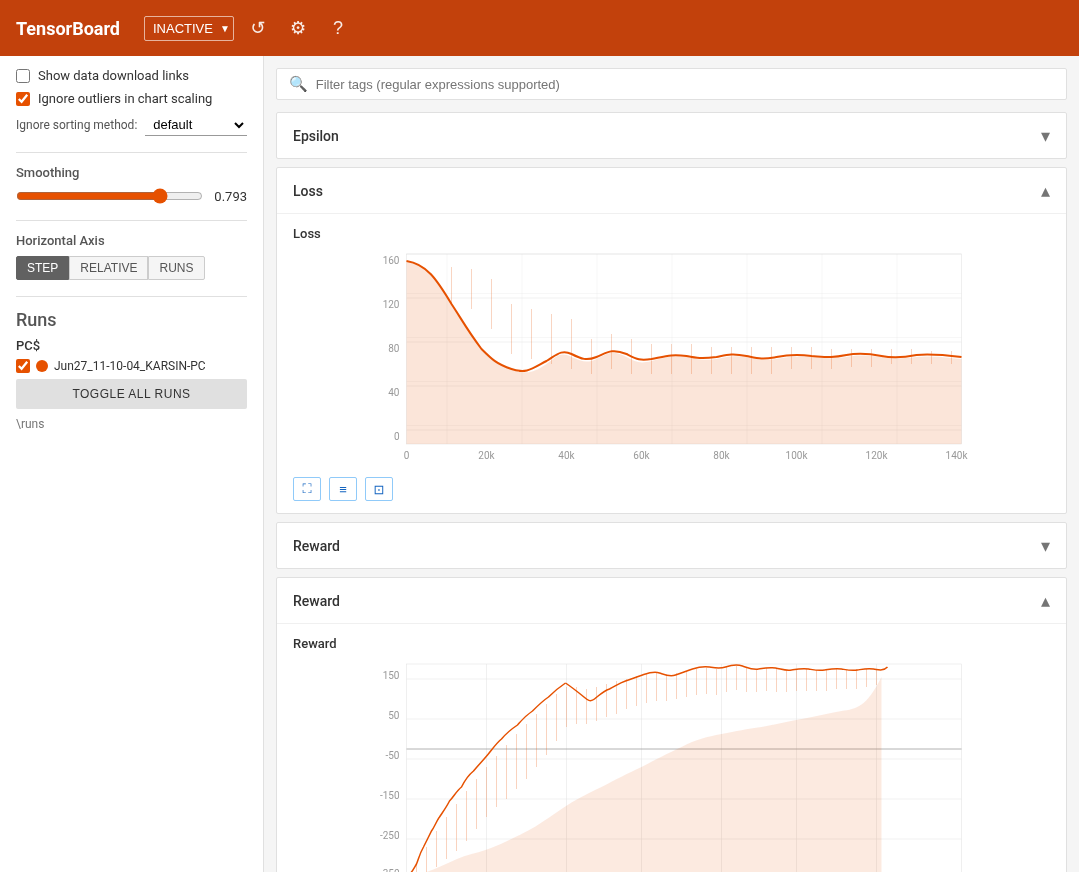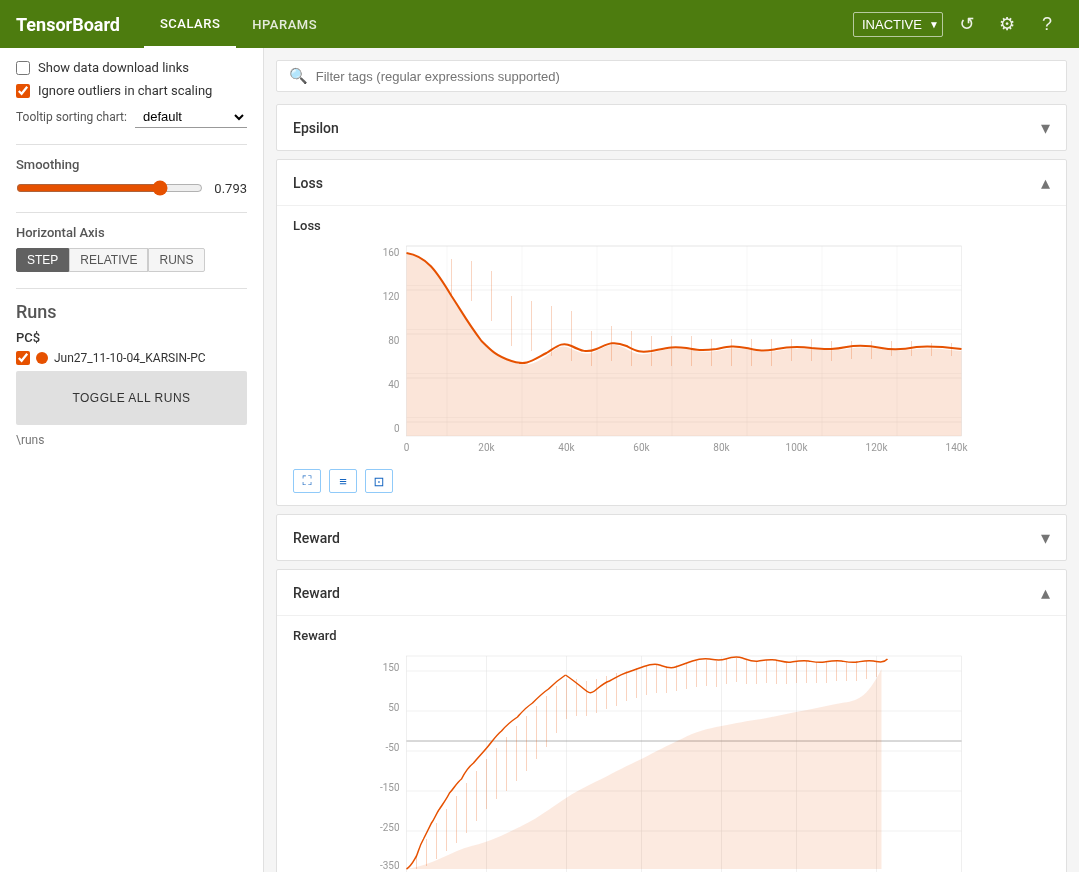--- a/index.html
+++ b/index.html
@@ -1,21 +1,21 @@
 <!DOCTYPE html>
 <html><head>
   <meta charset="utf-8">
   <style>
     * { box-sizing: border-box; margin: 0; padding: 0; }
     body { font-family: Roboto, Arial, sans-serif; font-size: 13px; background: #f5f5f5; color: #333; }
 
     
     .header {
-      background: #4d7c0f;
-      height: 48px;
+      background: #c2410c;
+      height: 56px;
       display: flex;
       align-items: center;
       padding: 0 16px;
       color: white;
     }
     .header-logo {
       font-size: 18px;
       font-weight: bold;
       color: white;
       margin-right: 24px;
@@ -225,21 +225,21 @@
     }
     .run-name {
       font-size: 12px;
       color: #333;
       word-break: break-all;
     }
     .toggle-runs-btn {
       width: 100%;
       background: #e0e0e0;
       border: none;
-      padding: 20px;
+      padding: 8px;
       font-size: 12px;
       font-weight: 500;
       color: #333;
       text-transform: uppercase;
       cursor: pointer;
       border-radius: 2px;
       margin-bottom: 8px;
       letter-spacing: 0.5px;
     }
     .runs-path {
@@ -338,24 +338,20 @@
       justify-content: center;
       color: #1565C0;
       font-size: 13px;
     }
   </style>
 </head>
 <body>
 
 <div class="header">
   <span class="header-logo">TensorBoard</span>
-  <div class="header-nav">
-    <div class="header-nav-item active">SCALARS</div>
-    <div class="header-nav-item">HPARAMS</div>
-  </div>
   <div class="header-right">
     <div class="inactive-wrapper">
       <select class="inactive-select">
         <option>INACTIVE</option>
       </select>
       <span class="inactive-arrow">▼</span>
     </div>
     <button class="header-icon-btn" title="Refresh">↺</button>
     <button class="header-icon-btn" title="Settings">⚙</button>
     <button class="header-icon-btn" title="Help">?</button>
@@ -368,21 +364,21 @@
     <div class="sidebar-section">
       <label class="checkbox-row">
         <input type="checkbox" style="">
         <span>Show data download links</span>
       </label>
       <label class="checkbox-row">
         <input type="checkbox" checked="" style="">
         <span>Ignore outliers in chart scaling</span>
       </label>
       <div class="tooltip-sort">
-        <span class="tooltip-sort-label">Tooltip sorting chart:</span>
+        <span class="tooltip-sort-label">Ignore sorting method:</span>
         <select class="tooltip-sort-select">
           <option>default</option>
           <option>ascending</option>
           <option>descending</option>
           <option>nearest</option>
         </select>
       </div>
     </div>
 
     <hr class="divider">

